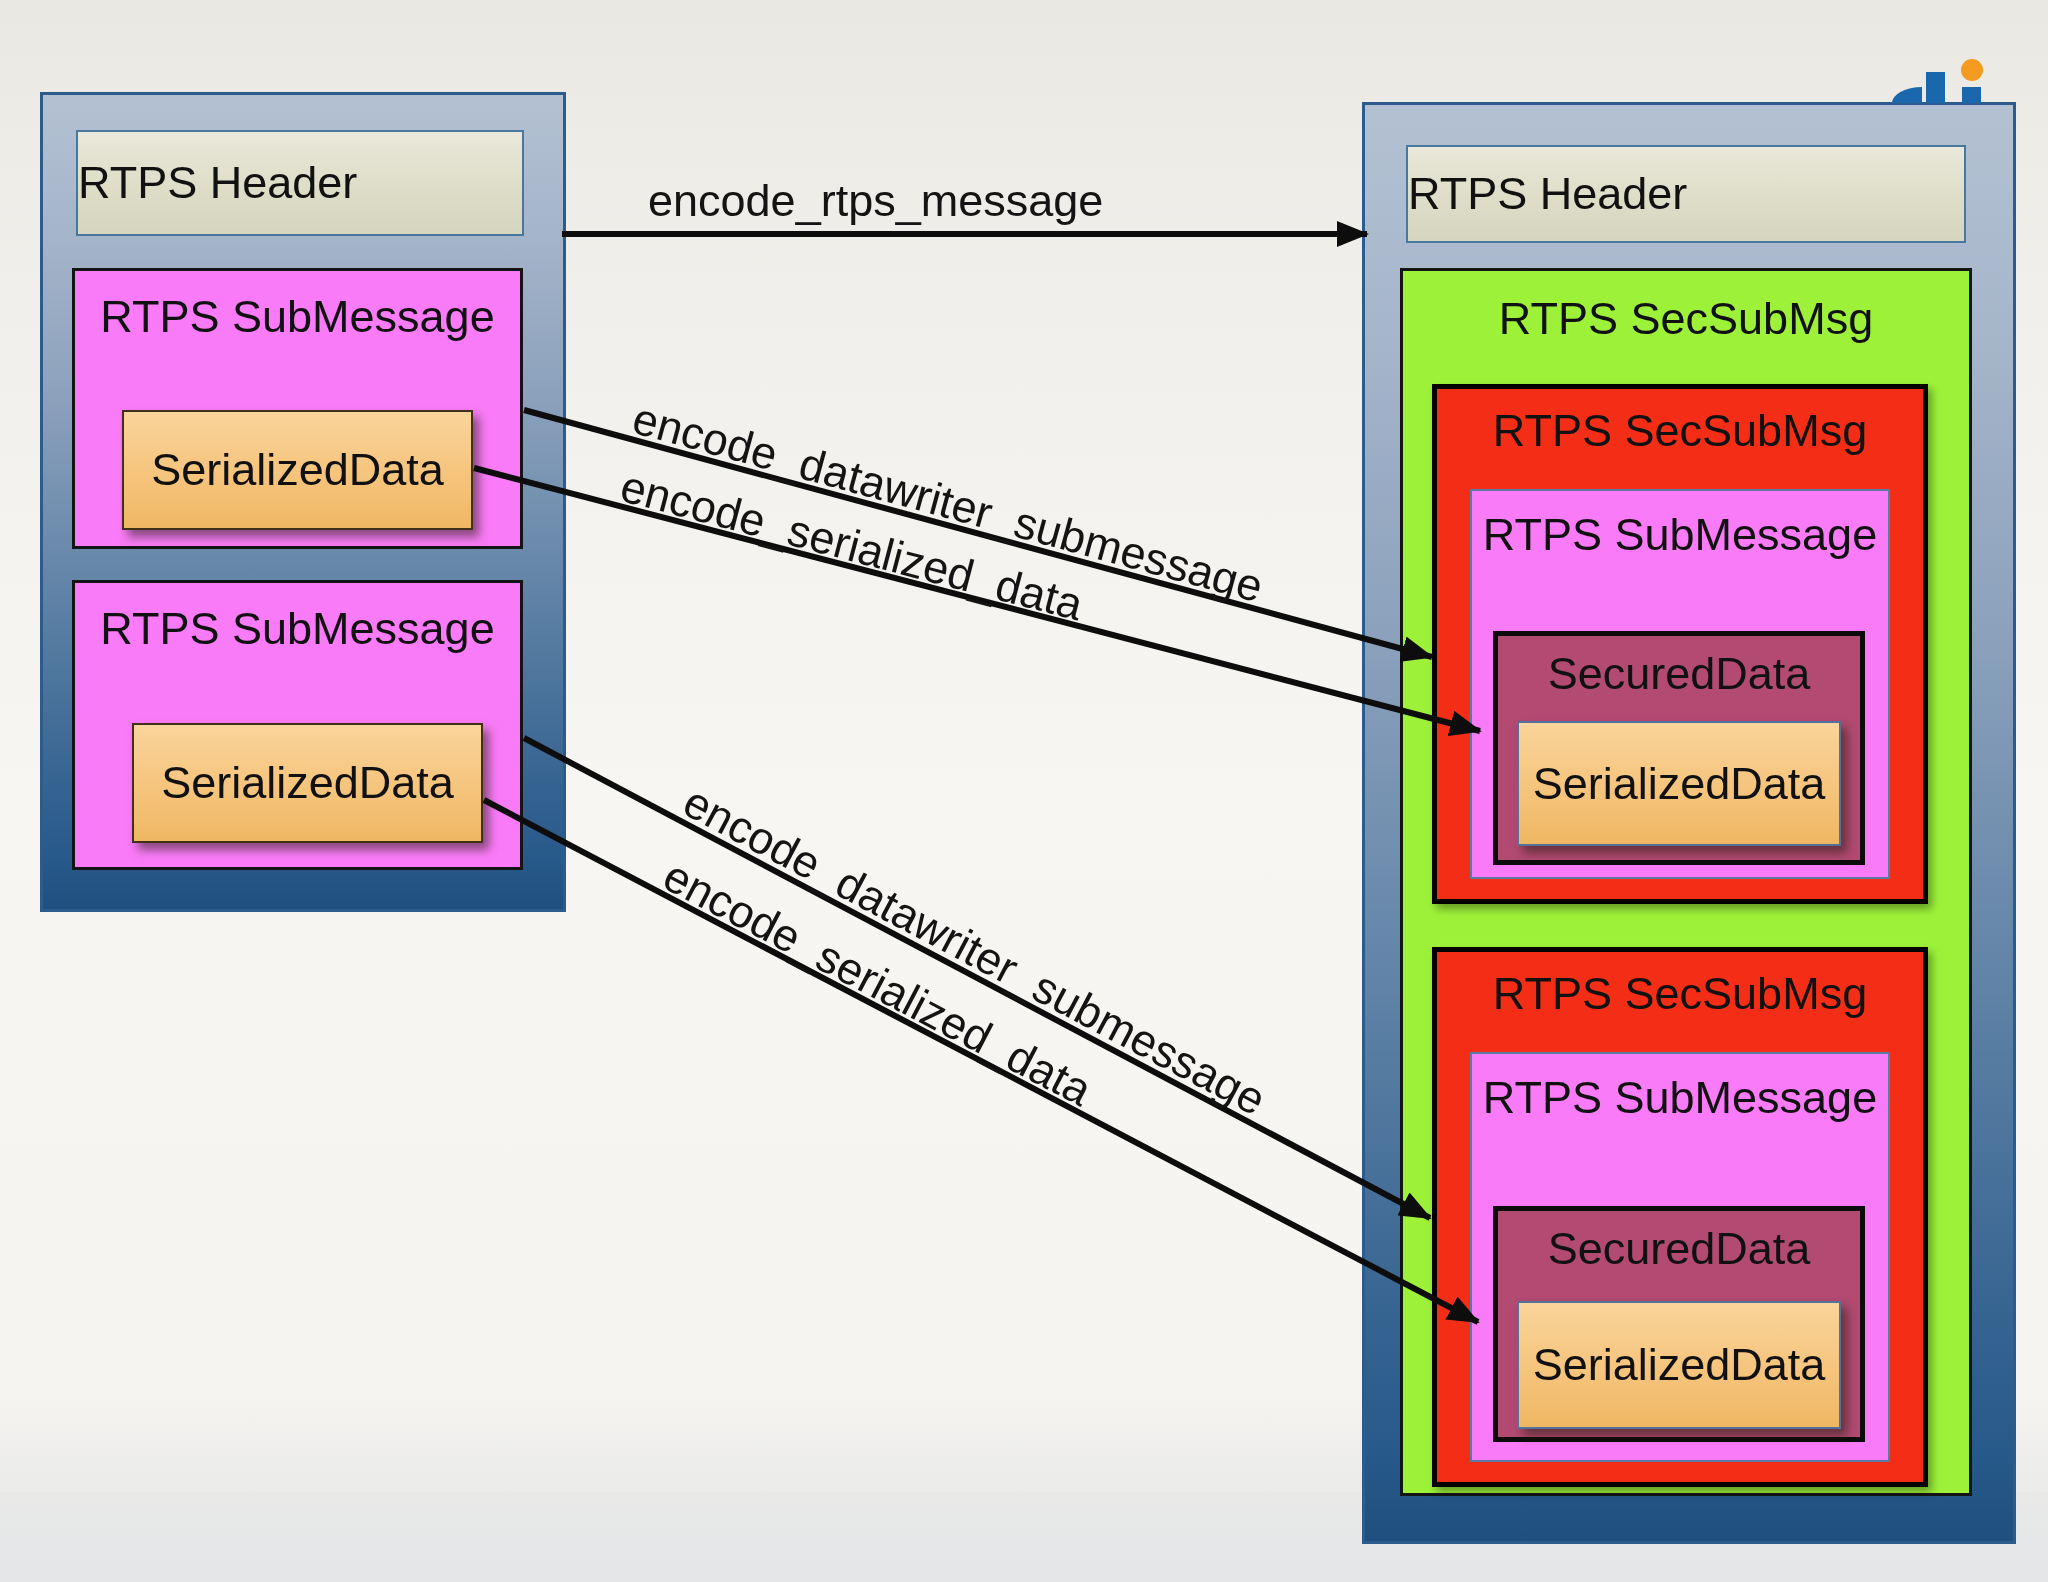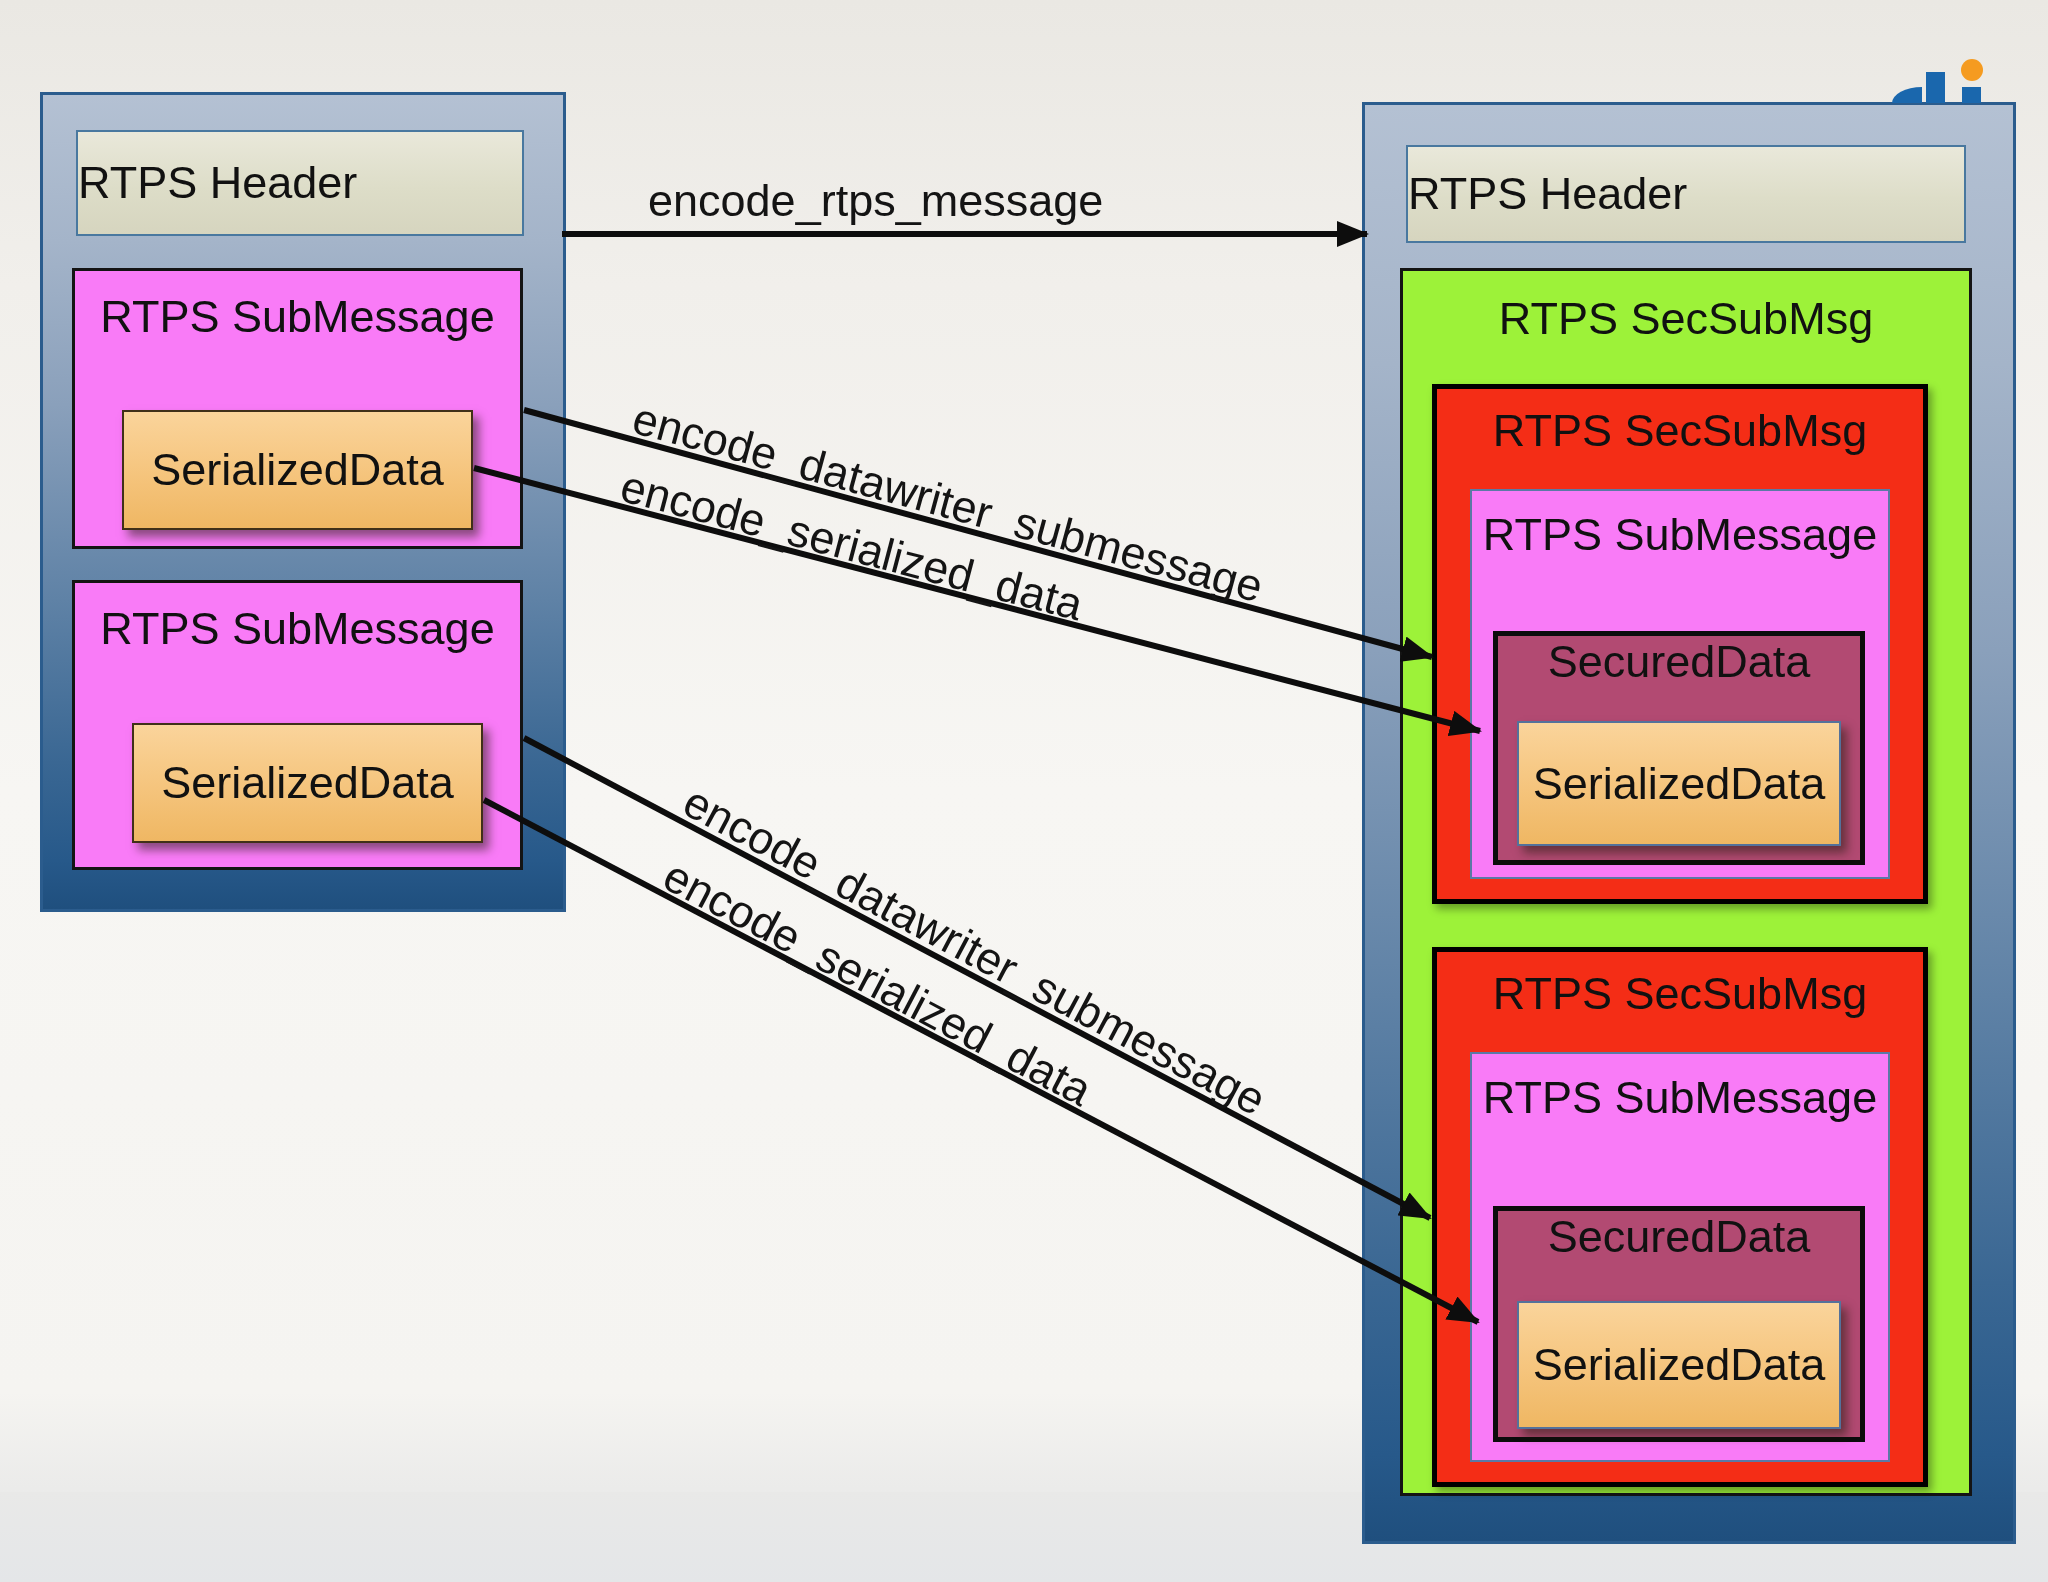--- a/index.html
+++ b/index.html
@@ -49,21 +49,21 @@
   }
   .payload-r{
     background:linear-gradient(180deg,#fad49b 0%,#f5c47c 55%,#efb763 100%);
     border:2px solid #54719b;
     box-shadow:6px 7px 9px rgba(30,25,10,.5);
     display:flex;align-items:center;justify-content:center;
   }
   .greenbox{background:#9df239;border:3px solid #141414;}
   .redbox{background:#f42d16;border:5px solid #000;box-shadow:4px 5px 8px rgba(0,0,0,.35);}
   .maroonbox{background:#b24a72;border:5px solid #0c0c0c;}
-  .pad22{padding-top:22px;} .pad16{padding-top:16px;} .pad18{padding-top:18px;} .pad12{} .pad20{padding-top:20px;}
+  .pad22{padding-top:22px;} .pad16{padding-top:16px;} .pad18{padding-top:18px;} .pad12{padding-top:12px;} .pad20{padding-top:20px;}
   #arrows{position:absolute;left:0;top:0;z-index:50;pointer-events:none;}
   .arrow{stroke:#0d0d0d;stroke-width:6;fill:none;}
   .alabel{font-family:"Liberation Sans","DejaVu Sans",sans-serif;font-size:45px;fill:#141414;}
   .logo-part{position:absolute;background:#1a67ad;z-index:8;}
   .logo-dot{position:absolute;background:#f59b20;border-radius:50%;z-index:8;}
 </style>
 </head>
 <body>
 
 <div id="canvas">

